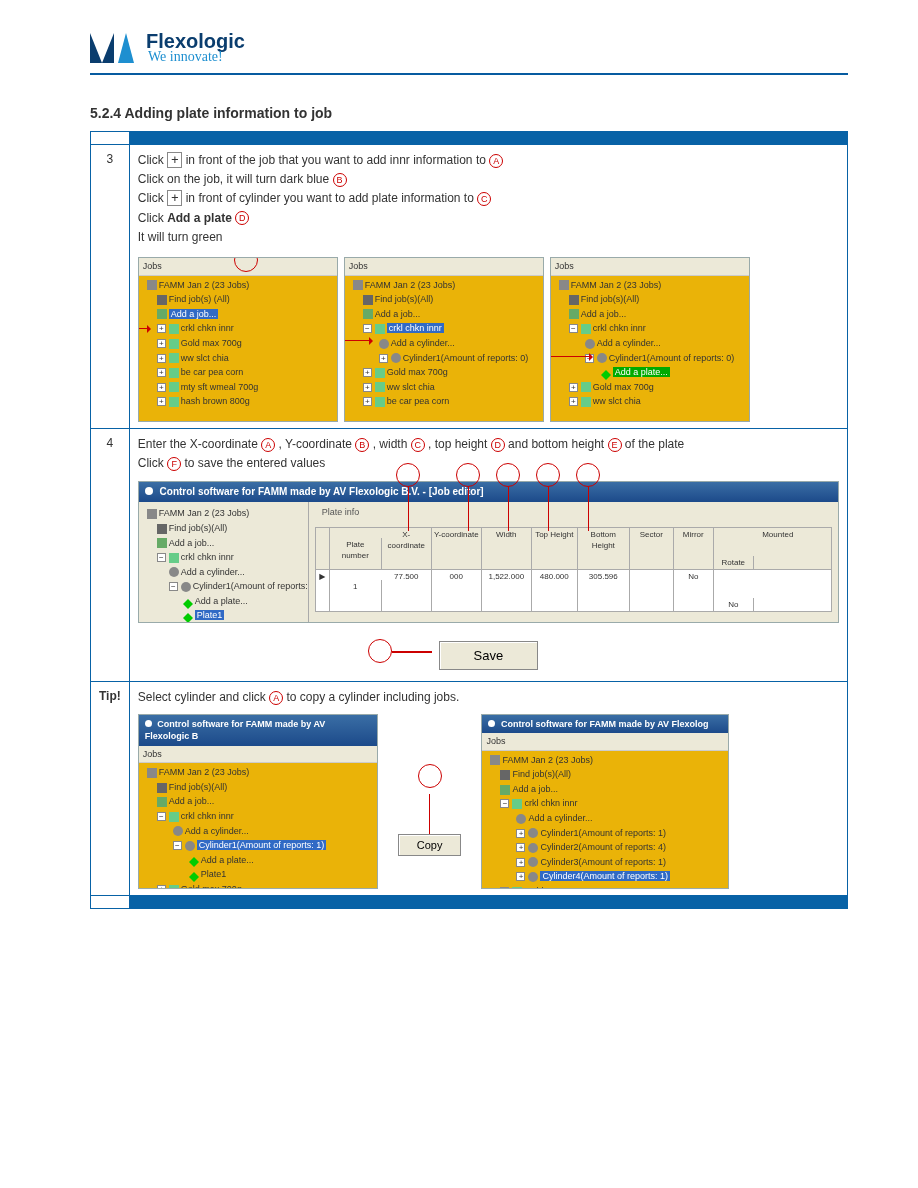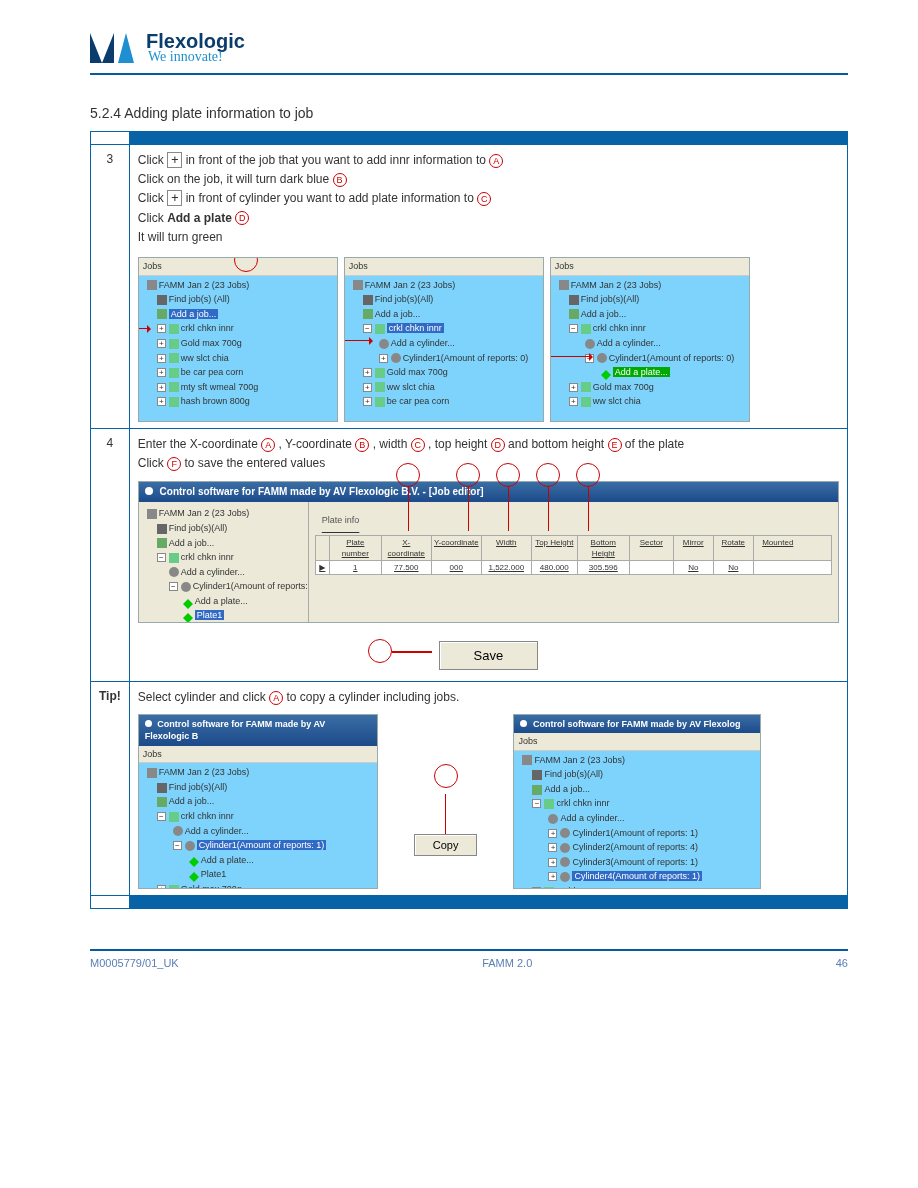--- a/index.html
+++ b/index.html
@@ -23,21 +23,21 @@
   .logo-mark .b2 { width:0; height:0; border-left:12px solid transparent; border-right:0 solid transparent; border-bottom:30px solid #0a3d6e; margin-left:-2px;}
   .logo-mark .b3 { width:0; height:0; border-left:8px solid transparent; border-right:8px solid transparent; border-bottom:30px solid #1e8fd0; margin-left:2px;}
   .brand { font-size: 20px; font-weight: bold; color: #0a3d6e; }
   .slogan { font-family: cursive; color: #1e8fd0; font-size: 14px; margin-top: -4px; margin-left: 2px; }
   .manual-table { width:100%; border-collapse:collapse; margin-top:10px; }
   .manual-table td { border:1px solid #0862a6; vertical-align:top; padding:6px 8px; font-size:12px; line-height:1.4; }
   .manual-table .numcol { width:28px; text-align:center; background:#fff; font-weight:normal; }
   .headrow td { background:#0862a6; color:#fff; font-weight:bold; font-size:13px; }
   .screenshots { display:flex; gap:6px; margin-top:10px; position:relative; }
   .panel {
-    border:1px solid #9aa; background:#7dd3fc; width:200px; height:165px; font-size:9px; overflow:hidden; position:relative;
+    border:1px solid #9aa; background:#eab308; width:200px; height:165px; font-size:9px; overflow:hidden; position:relative;
   }
   .panel .titlebar { background:#ece9d8; padding:2px 4px; border-bottom:1px solid #ccc; color:#333; }
   .panel .tree { padding:2px 2px 2px 4px; }
   .tree-item { white-space:nowrap; padding:1px 0 1px 14px; position:relative; }
   .tree-item.root { padding-left:4px; font-weight:normal; }
   .tree-item .box {
     display:inline-block; width:9px; height:9px; border:1px solid #888; text-align:center; line-height:7px; font-size:8px; margin-right:3px; background:#fff;
   }
   .tree-item .ico { display:inline-block; width:10px; height:10px; margin-right:2px; vertical-align:middle; }
   .ico-computer { background:#888; }
@@ -56,34 +56,34 @@
   .red-arrow::after {
     content:""; position:absolute; right:-6px; top:-3px; border:4px solid transparent; border-left-color:#c00;
   }
   .step4-wrap { position:relative; }
   .job-editor {
     border:1px solid #9aa; background:#ece9d8; width:100%; font-size:9px; margin-top:8px;
   }
   .je-titlebar { background:linear-gradient(#3a6ea5,#1c4a8a); color:#fff; font-weight:bold; padding:3px 6px; font-size:10px; }
   .je-body { display:flex; height:120px; }
   .je-tree { width:170px; border-right:1px solid #aaa; padding:4px; overflow:hidden; }
-  .je-grid { flex:1; padding:20px 6px;text-decoration:underline; }
+  .je-grid { flex:1; padding:12px 6px; }
   .fieldset-label { font-size:9px; margin-left:4px; color:#555; position:relative; top:-8px; background:#ece9d8; padding:0 3px;}
   .grid-head { display:flex; background:#ece9d8; border:1px solid #aaa; font-size:8px; }
   .grid-head div, .grid-row div { border-right:1px solid #aaa; padding:1px 2px; text-align:center; }
   .grid-row { display:flex; background:#fff; font-size:8px; border:1px solid #aaa; border-top:0; }
   .grid-head div:last-child, .grid-row div:last-child { border-right:0; }
-  .col-a{width:14px;} .col-n{width:52px;} .col-x{width:50px;} .col-y{width:50px;}
+  .col-a{width:14px;} .col-n{width:52px;margin-top:10px;} .col-x{width:50px;} .col-y{width:50px;}
   .col-w{width:50px;} .col-th{width:46px;} .col-bh{width:52px;} .col-s{width:44px;}
-  .col-m{width:40px;} .col-r{width:40px;} .col-mt{width:48px;}
+  .col-m{width:40px;} .col-r{width:40px;margin-top:28px;} .col-mt{width:48px;}
   .save-row { display:flex; justify-content:center; align-items:center; margin-top:12px; position:relative; height:40px; }
   .win-btn {
     border:1px solid #888; background:#ece9d8; padding:6px 34px; font-size:13px; box-shadow:1px 1px 0 #fff inset;
   }
-  .tip-wrap { position:relative; display:flex; gap:36px; align-items:flex-start; margin-top:6px; }
+  .tip-wrap { position:relative; display:flex; gap:20px; align-items:flex-start; margin-top:6px; }
   .copy-btn-wrap { display:flex; flex-direction:column; align-items:center; position:relative; margin-top:50px; }
   .copy-btn {
     border:1px solid #888; background:#ece9d8; padding:4px 18px; font-size:11px; box-shadow:1px 1px 0 #fff inset;
   }
   .footer {
     border-top:2px solid #065ba0; margin-top:40px; padding-top:6px; display:flex; justify-content:space-between; color:#5a7fb4; font-size:11px;
   }
   .note { font-size:12px; line-height:1.5; padding:10px 6px; }
 </style>
 </head>
@@ -96,21 +96,21 @@
       <span class="bar b1"></span>
         <span class="bar b2"></span>
         <span class="bar b3"></span>
     </div>
     <div>
       <div class="brand">Flexologic</div>
       <div class="slogan">We innovate!</div>
     </div>
   </div>
 
-  <div style="font-weight:normal; font-size:14px; margin:30px 0 8px 0;">5.2.4 Adding plate information to job</div>
+  <div style="font-weight:bold; font-size:14px; margin:30px 0 8px 0;">5.2.4 Adding plate information to job</div>
 
   <table class="manual-table">
 
     <tbody>
         <tr class="headrow">
           <td class="numcol"></td>
           <td></td>
         </tr>
     <tr>
       <td class="numcol">3</td>
@@ -339,18 +339,13 @@
       </td>
     </tr>
     <tr class="headrow">
           <td class="numcol"></td>
           <td></td>
         </tr>
 
   </tbody>
     </table>
 
-  <div class="footer">
-    <span>M0005779/01_UK</span>
-    <span>FAMM 2.0</span>
-    <span>46</span>
-  </div>
 </div>
 
 </body></html>

